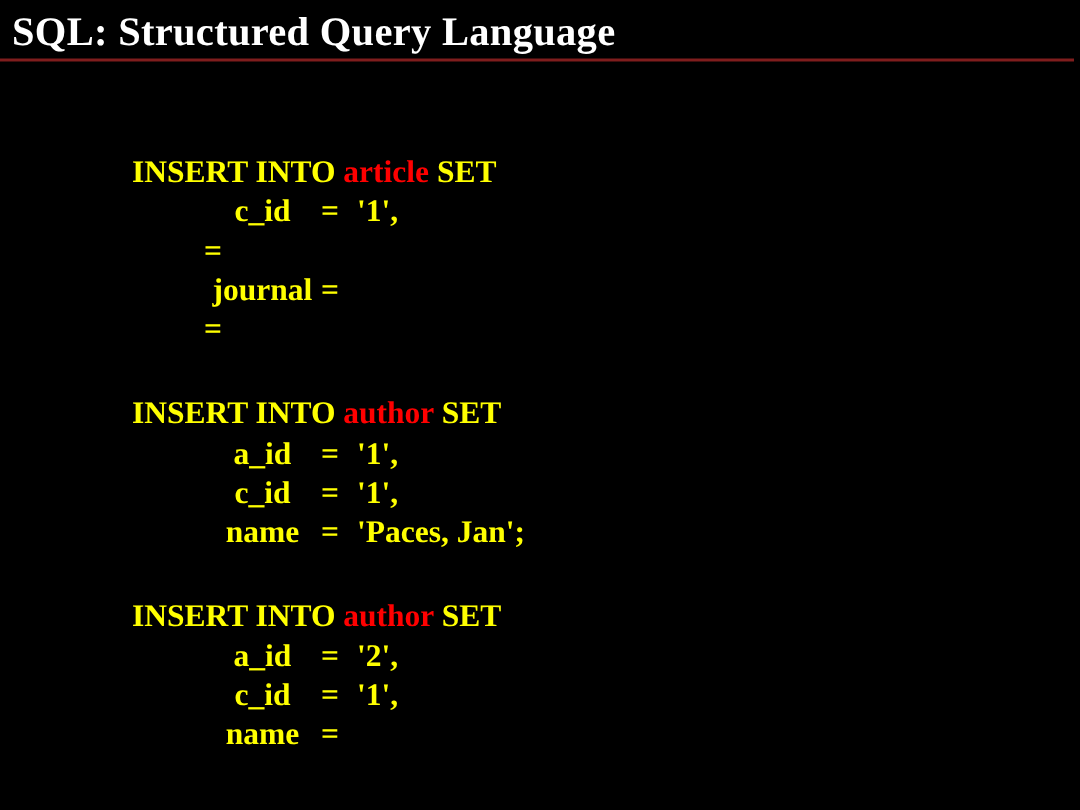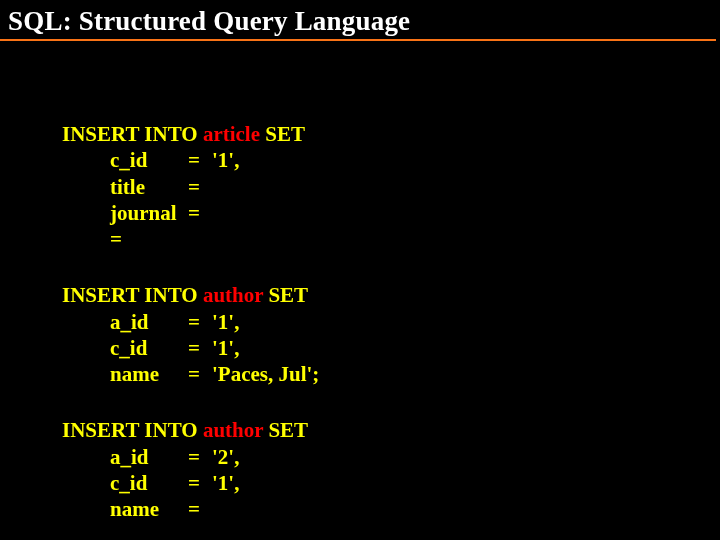--- a/index.html
+++ b/index.html
@@ -9,27 +9,28 @@
     height: 540px;
     background: #000;
     font-family: "Times New Roman", Times, serif;
     overflow: hidden;
   }
   .title {
     color: #fff;
     font-weight: bold;
     font-size: 27px;
     padding: 6px 8px 2px 8px;
-    border-bottom: 2px solid #f97316;
+    border-bottom: 2px solid #7f1d1d;
     width: max-content;
     min-width: 700px;
     letter-spacing: 0.2px;
   }
   .body {
-    padding: 80px 0 0 62px;
+    padding: 60px 0 0 62px;
+    margin-left: 26px;
   }
   .stmt {
     margin-bottom: 30px;
   }
   .line1 {
     color: #ffff00;
     font-weight: bold;
     font-size: 21px;
     line-height: 1.25;
   }
@@ -43,20 +44,21 @@
     line-height: 1.25;
   }
   .pad {
     width: 48px;
     flex: 0 0 48px;
   }
   .col {
     color: #ffff00;
     width: 78px;
     flex: 0 0 78px;
+    text-align: center;
   }
   .eq {
     color: #ffff00;
     width: 24px;
     flex: 0 0 24px;
   }
   .val {
     color: #ffff00;
   }
 </style>
@@ -74,21 +76,20 @@
       <span>SET</span>
     </div>
     <div class="row">
       <span class="pad"></span>
       <span class="col">c_id</span>
       <span class="eq">=</span>
       <span class="val">'1',</span>
     </div>
     <div class="row">
       <span class="pad"></span>
-      <span class="col">title</span>
       <span class="eq">=</span>
     </div>
     <div class="row">
       <span class="pad"></span>
       <span class="col">journal</span>
       <span class="eq">=</span>
     </div>
     <div class="row">
       <span class="pad"></span>
       <span class="eq">=</span>
@@ -110,21 +111,21 @@
     <div class="row">
       <span class="pad"></span>
       <span class="col">c_id</span>
       <span class="eq">=</span>
       <span class="val">'1',</span>
     </div>
     <div class="row">
       <span class="pad"></span>
       <span class="col">name</span>
       <span class="eq">=</span>
-      <span class="val">'Paces, Jul';</span>
+      <span class="val">'Paces, Jan';</span>
     </div>
   </div>
 
   <div class="stmt">
     <div class="line1">
       <span>INSERT INTO</span>
       <span class="table">author</span>
       <span>SET</span>
     </div>
     <div class="row">

